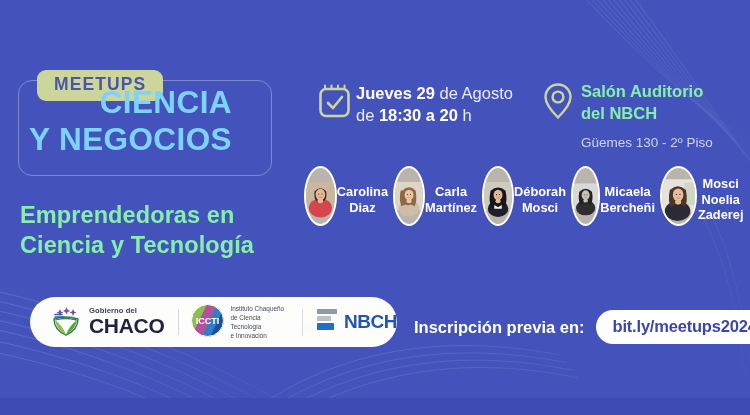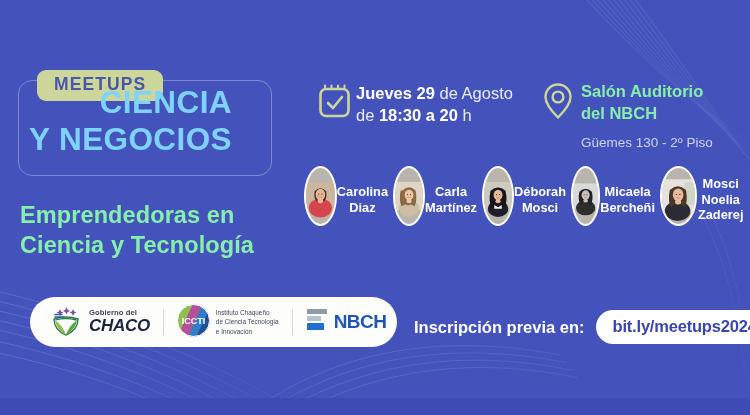--- a/index.html
+++ b/index.html
@@ -167,25 +167,24 @@
   .logo-chaco-text {
     line-height: 1.05;
   }
   .logo-chaco-top {
     font-size: 7.6px;
     color: #3b3f52;
     font-weight: bold;
     letter-spacing: 0.1px;
   }
   .logo-chaco-main {
-    font-size: 17px;
+    font-size: 21px;
     color: #1d2440;
     font-weight: bold;
     letter-spacing: -0.3px;
-    font-style: italic;
   }
   .logo-divider {
     width: 1px;
     height: 26px;
     background: #d6d8e2;
   }
   .logo-iccti-text {
     font-size: 6.4px;
     color: #43485e;
     line-height: 1.42;

